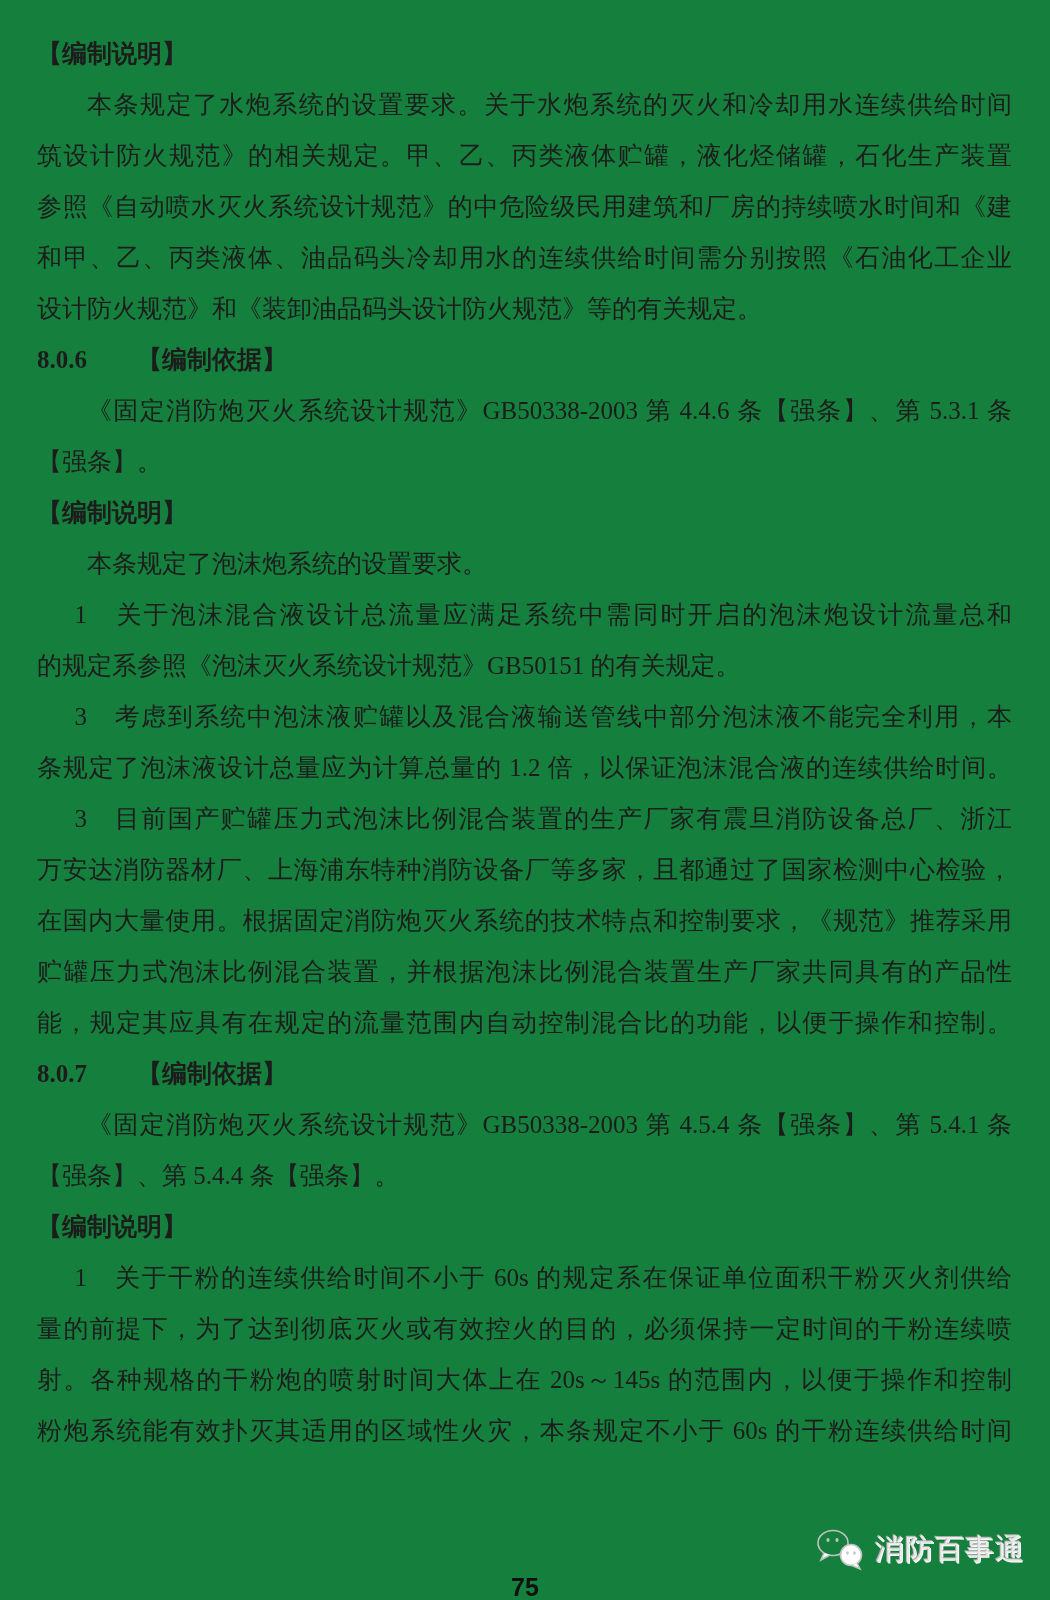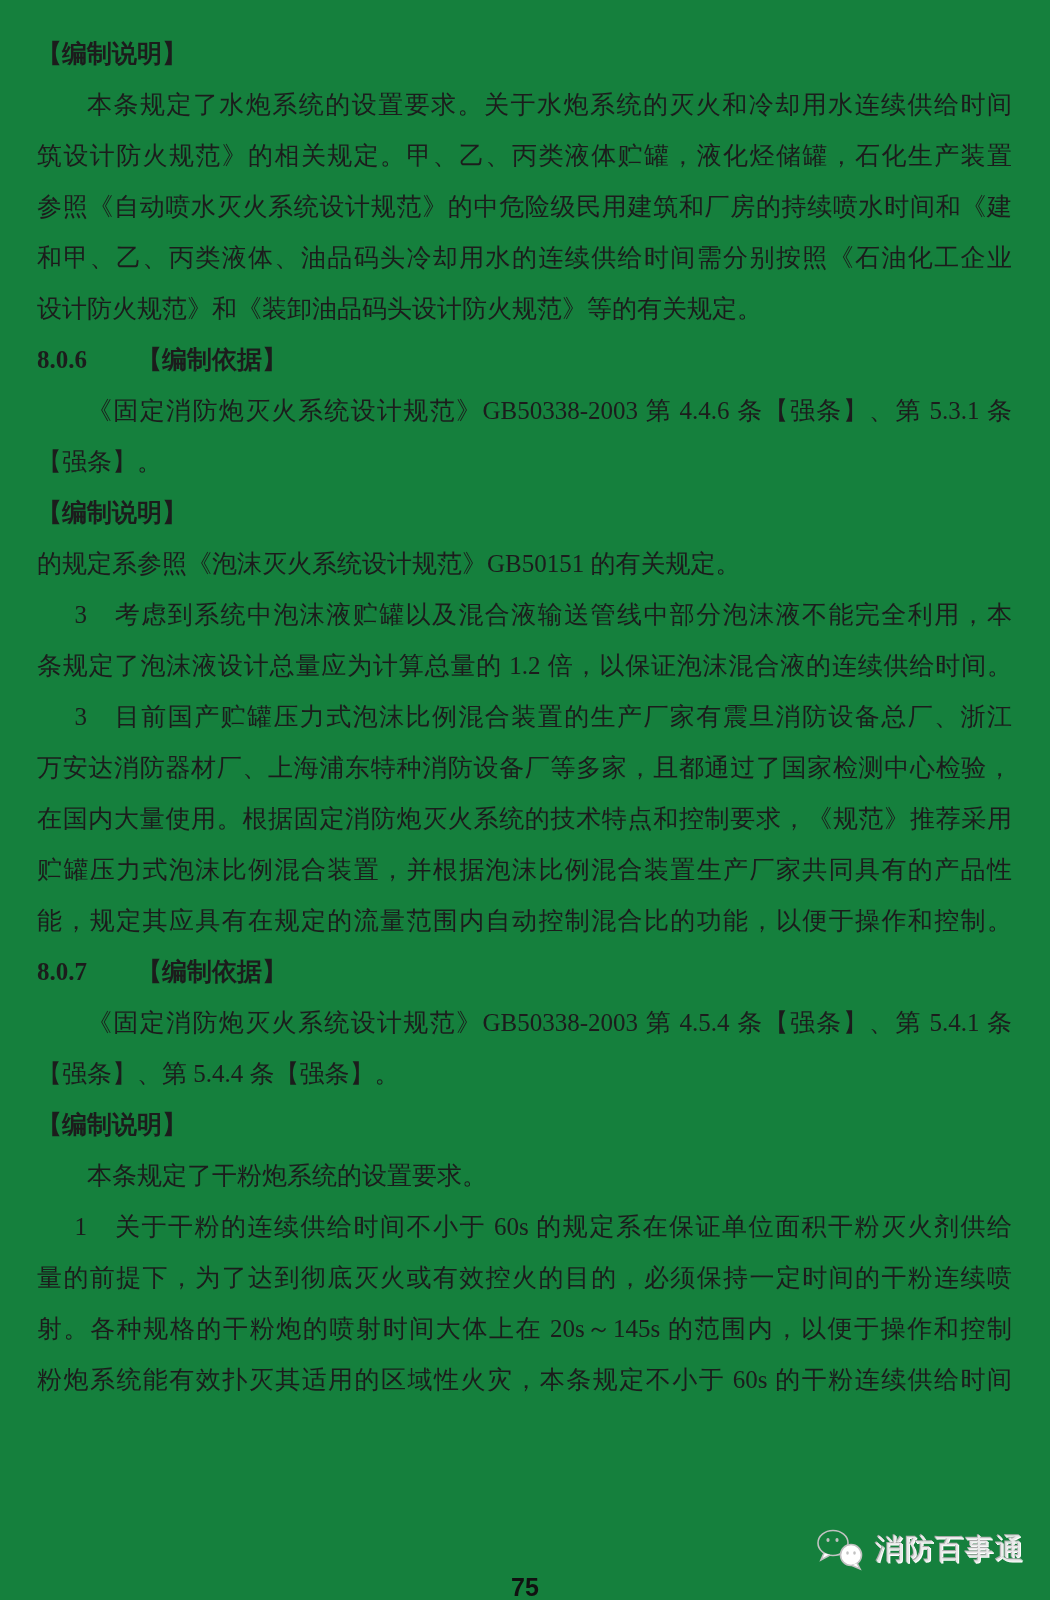--- a/index.html
+++ b/index.html
@@ -87,33 +87,34 @@
       <div class="line bold">【编制说明】</div>
       <div class="line fill" style="padding-left: 2em;">本条规定了水炮系统的设置要求。关于水炮系统的灭火和冷却用水连续供给时间</div>
       <div class="line fill">筑设计防火规范》的相关规定。甲、乙、丙类液体贮罐，液化烃储罐，石化生产装置</div>
       <div class="line fill">参照《自动喷水灭火系统设计规范》的中危险级民用建筑和厂房的持续喷水时间和《建</div>
       <div class="line fill">和甲、乙、丙类液体、油品码头冷却用水的连续供给时间需分别按照《石油化工企业</div>
       <div class="line">设计防火规范》和《装卸油品码头设计防火规范》等的有关规定。</div>
       <div class="line bold">8.0.6　　【编制依据】</div>
       <div class="line fill" style="padding-left: 2em;">《固定消防炮灭火系统设计规范》GB50338-2003 第 4.4.6 条【强条】、第 5.3.1 条</div>
       <div class="line">【强条】。</div>
       <div class="line bold">【编制说明】</div>
+      <div class="line" style="padding-left: 2em;">本条规定了泡沫炮系统的设置要求。</div>
+      <div class="line fill" style="padding-left: 1.5em;">1　关于泡沫混合液设计总流量应满足系统中需同时开启的泡沫炮设计流量总和</div>
       <div class="line">的规定系参照《泡沫灭火系统设计规范》GB50151 的有关规定。</div>
       <div class="line fill" style="padding-left: 1.5em;">3　考虑到系统中泡沫液贮罐以及混合液输送管线中部分泡沫液不能完全利用，本</div>
       <div class="line fill">条规定了泡沫液设计总量应为计算总量的 1.2 倍，以保证泡沫混合液的连续供给时间。</div>
       <div class="line fill" style="padding-left: 1.5em;">3　目前国产贮罐压力式泡沫比例混合装置的生产厂家有震旦消防设备总厂、浙江</div>
       <div class="line fill">万安达消防器材厂、上海浦东特种消防设备厂等多家，且都通过了国家检测中心检验，</div>
       <div class="line fill">在国内大量使用。根据固定消防炮灭火系统的技术特点和控制要求，《规范》推荐采用</div>
       <div class="line fill">贮罐压力式泡沫比例混合装置，并根据泡沫比例混合装置生产厂家共同具有的产品性</div>
       <div class="line fill">能，规定其应具有在规定的流量范围内自动控制混合比的功能，以便于操作和控制。</div>
       <div class="line bold">8.0.7　　【编制依据】</div>
       <div class="line fill" style="padding-left: 2em;">《固定消防炮灭火系统设计规范》GB50338-2003 第 4.5.4 条【强条】、第 5.4.1 条</div>
       <div class="line">【强条】、第 5.4.4 条【强条】。</div>
       <div class="line bold">【编制说明】</div>
-      <div class="line" style="padding-left: 2em;">本条规定了干粉炮系统的设置要求。</div>
       <div class="line fill" style="padding-left: 1.5em;">1　关于干粉的连续供给时间不小于 60s 的规定系在保证单位面积干粉灭火剂供给</div>
       <div class="line fill">量的前提下，为了达到彻底灭火或有效控火的目的，必须保持一定时间的干粉连续喷</div>
       <div class="line fill">射。各种规格的干粉炮的喷射时间大体上在 20s～145s 的范围内，以便于操作和控制</div>
       <div class="line fill">粉炮系统能有效扑灭其适用的区域性火灾，本条规定不小于 60s 的干粉连续供给时间</div>
     </div>
 
   <div class="watermark">
     <span class="watermark-icon">
       <svg width="52" height="46" viewBox="0 0 52 46">
         <g fill="none" stroke="#c2c2c2" stroke-width="1.6">

